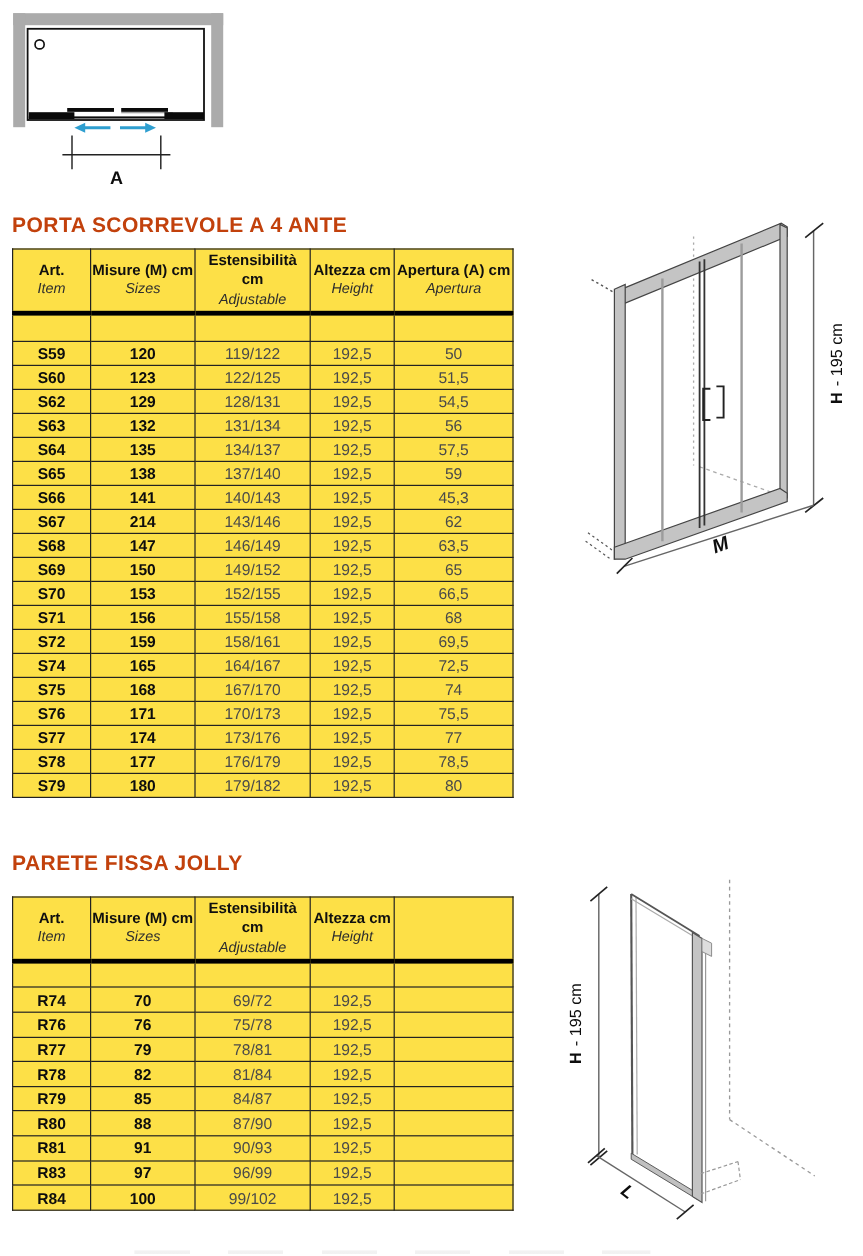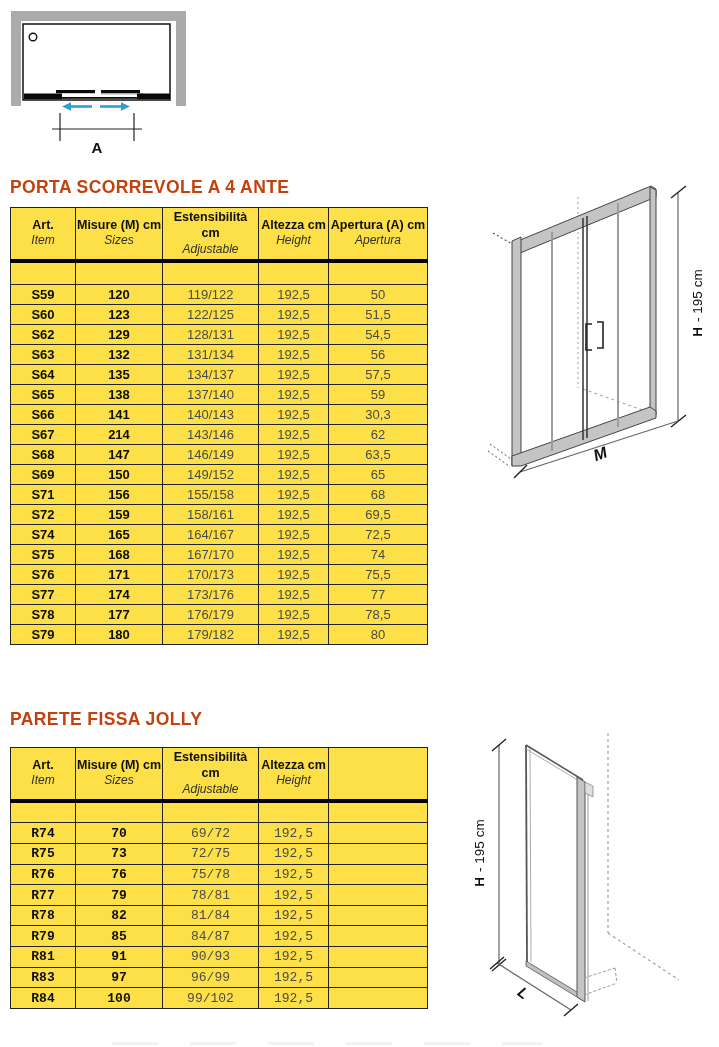--- a/index.html
+++ b/index.html
@@ -22,21 +22,21 @@
   table.spec th{
     height:35px;padding:1px 0 3px;border:1px solid #222;border-bottom:4px solid #000;
     vertical-align:middle;
   }
   table.spec th .it{display:block;font-weight:700;font-size:12.5px;color:#0f0f0f;line-height:1.3;}
   table.spec th .en{display:block;font-weight:400;font-style:italic;font-size:12px;color:#2e2e2e;line-height:1.2;}
   table.spec td{
     height:19px;padding:0;border:1px solid #222;text-align:center;vertical-align:middle;
     font-size:13px;color:#4a4a4a;line-height:1;
   }
-  #table2 td{height:19.6px;font-family:Liberation Mono, monospace;}
+  #table2 td{height:19.6px;}
   table.spec td.b{font-weight:700;color:#0d0d0d;}
   table.spec tr.spacer td{height:21px;}
   .scan-artifact{position:absolute;left:112px;top:1042px;width:430px;height:3px;
     background:repeating-linear-gradient(90deg,#ececec 0 46px,#fff 46px 78px);opacity:.7;}
   svg text{font-family:"Liberation Sans","DejaVu Sans",sans-serif;}
 </style>
 </head>
 <body>
 
 <div class="page">
@@ -154,21 +154,21 @@
           <td class="b">138</td>
           <td>137/140</td>
           <td>192,5</td>
           <td>59</td>
         </tr>
         <tr>
           <td class="b">S66</td>
           <td class="b">141</td>
           <td>140/143</td>
           <td>192,5</td>
-          <td>30,3</td>
+          <td>45,3</td>
         </tr>
         <tr>
           <td class="b">S67</td>
           <td class="b">214</td>
           <td>143/146</td>
           <td>192,5</td>
           <td>62</td>
         </tr>
         <tr>
           <td class="b">S68</td>
@@ -176,20 +176,27 @@
           <td>146/149</td>
           <td>192,5</td>
           <td>63,5</td>
         </tr>
         <tr>
           <td class="b">S69</td>
           <td class="b">150</td>
           <td>149/152</td>
           <td>192,5</td>
           <td>65</td>
+        </tr>
+        <tr>
+          <td class="b">S70</td>
+          <td class="b">153</td>
+          <td>152/155</td>
+          <td>192,5</td>
+          <td>66,5</td>
         </tr>
         <tr>
           <td class="b">S71</td>
           <td class="b">156</td>
           <td>155/158</td>
           <td>192,5</td>
           <td>68</td>
         </tr>
         <tr>
           <td class="b">S72</td>
@@ -317,27 +324,20 @@
           <td></td>
         </tr>
     <tr>
           <td class="b">R74</td>
           <td class="b">70</td>
           <td>69/72</td>
           <td>192,5</td>
           <td></td>
         </tr>
         <tr>
-          <td class="b">R75</td>
-          <td class="b">73</td>
-          <td>72/75</td>
-          <td>192,5</td>
-          <td></td>
-        </tr>
-        <tr>
           <td class="b">R76</td>
           <td class="b">76</td>
           <td>75/78</td>
           <td>192,5</td>
           <td></td>
         </tr>
         <tr>
           <td class="b">R77</td>
           <td class="b">79</td>
           <td>78/81</td>
@@ -348,20 +348,27 @@
           <td class="b">R78</td>
           <td class="b">82</td>
           <td>81/84</td>
           <td>192,5</td>
           <td></td>
         </tr>
         <tr>
           <td class="b">R79</td>
           <td class="b">85</td>
           <td>84/87</td>
+          <td>192,5</td>
+          <td></td>
+        </tr>
+        <tr>
+          <td class="b">R80</td>
+          <td class="b">88</td>
+          <td>87/90</td>
           <td>192,5</td>
           <td></td>
         </tr>
         <tr>
           <td class="b">R81</td>
           <td class="b">91</td>
           <td>90/93</td>
           <td>192,5</td>
           <td></td>
         </tr>

